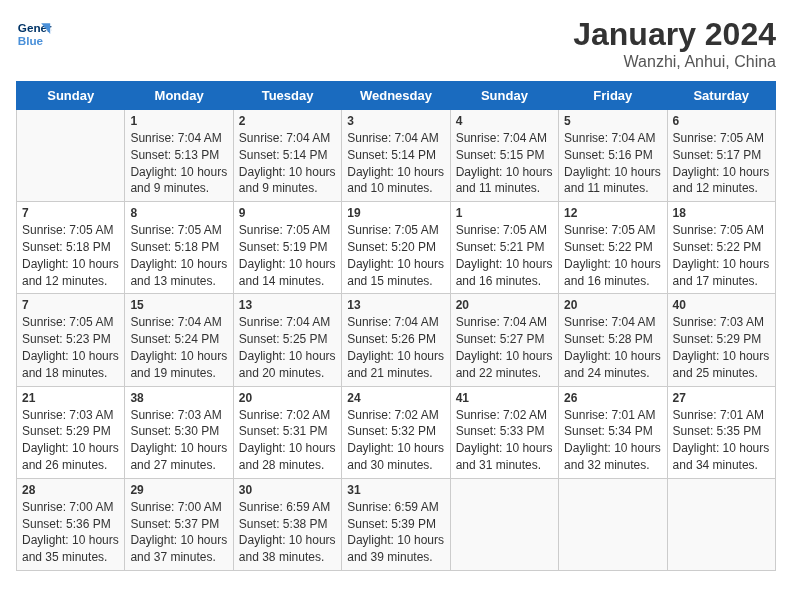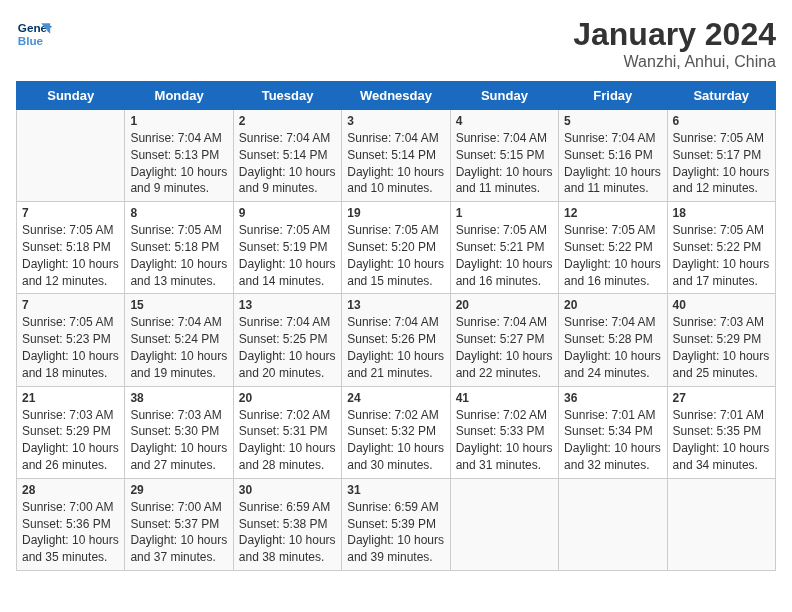--- a/index.html
+++ b/index.html
@@ -287,21 +287,21 @@
 and 30 minutes.</div>
         </td>
         <td>
           <span class="day-number">41</span>
           <div class="day-info" style="white-space: pre-line;">Sunrise: 7:02 AM
 Sunset: 5:33 PM
 Daylight: 10 hours
 and 31 minutes.</div>
         </td>
         <td>
-          <span class="day-number">36</span>
+          <span class="day-number">26</span>
           <div class="day-info" style="white-space: pre-line;">Sunrise: 7:01 AM
 Sunset: 5:34 PM
 Daylight: 10 hours
 and 32 minutes.</div>
         </td>
         <td>
           <span class="day-number">27</span>
           <div class="day-info" style="white-space: pre-line;">Sunrise: 7:01 AM
 Sunset: 5:35 PM
 Daylight: 10 hours

